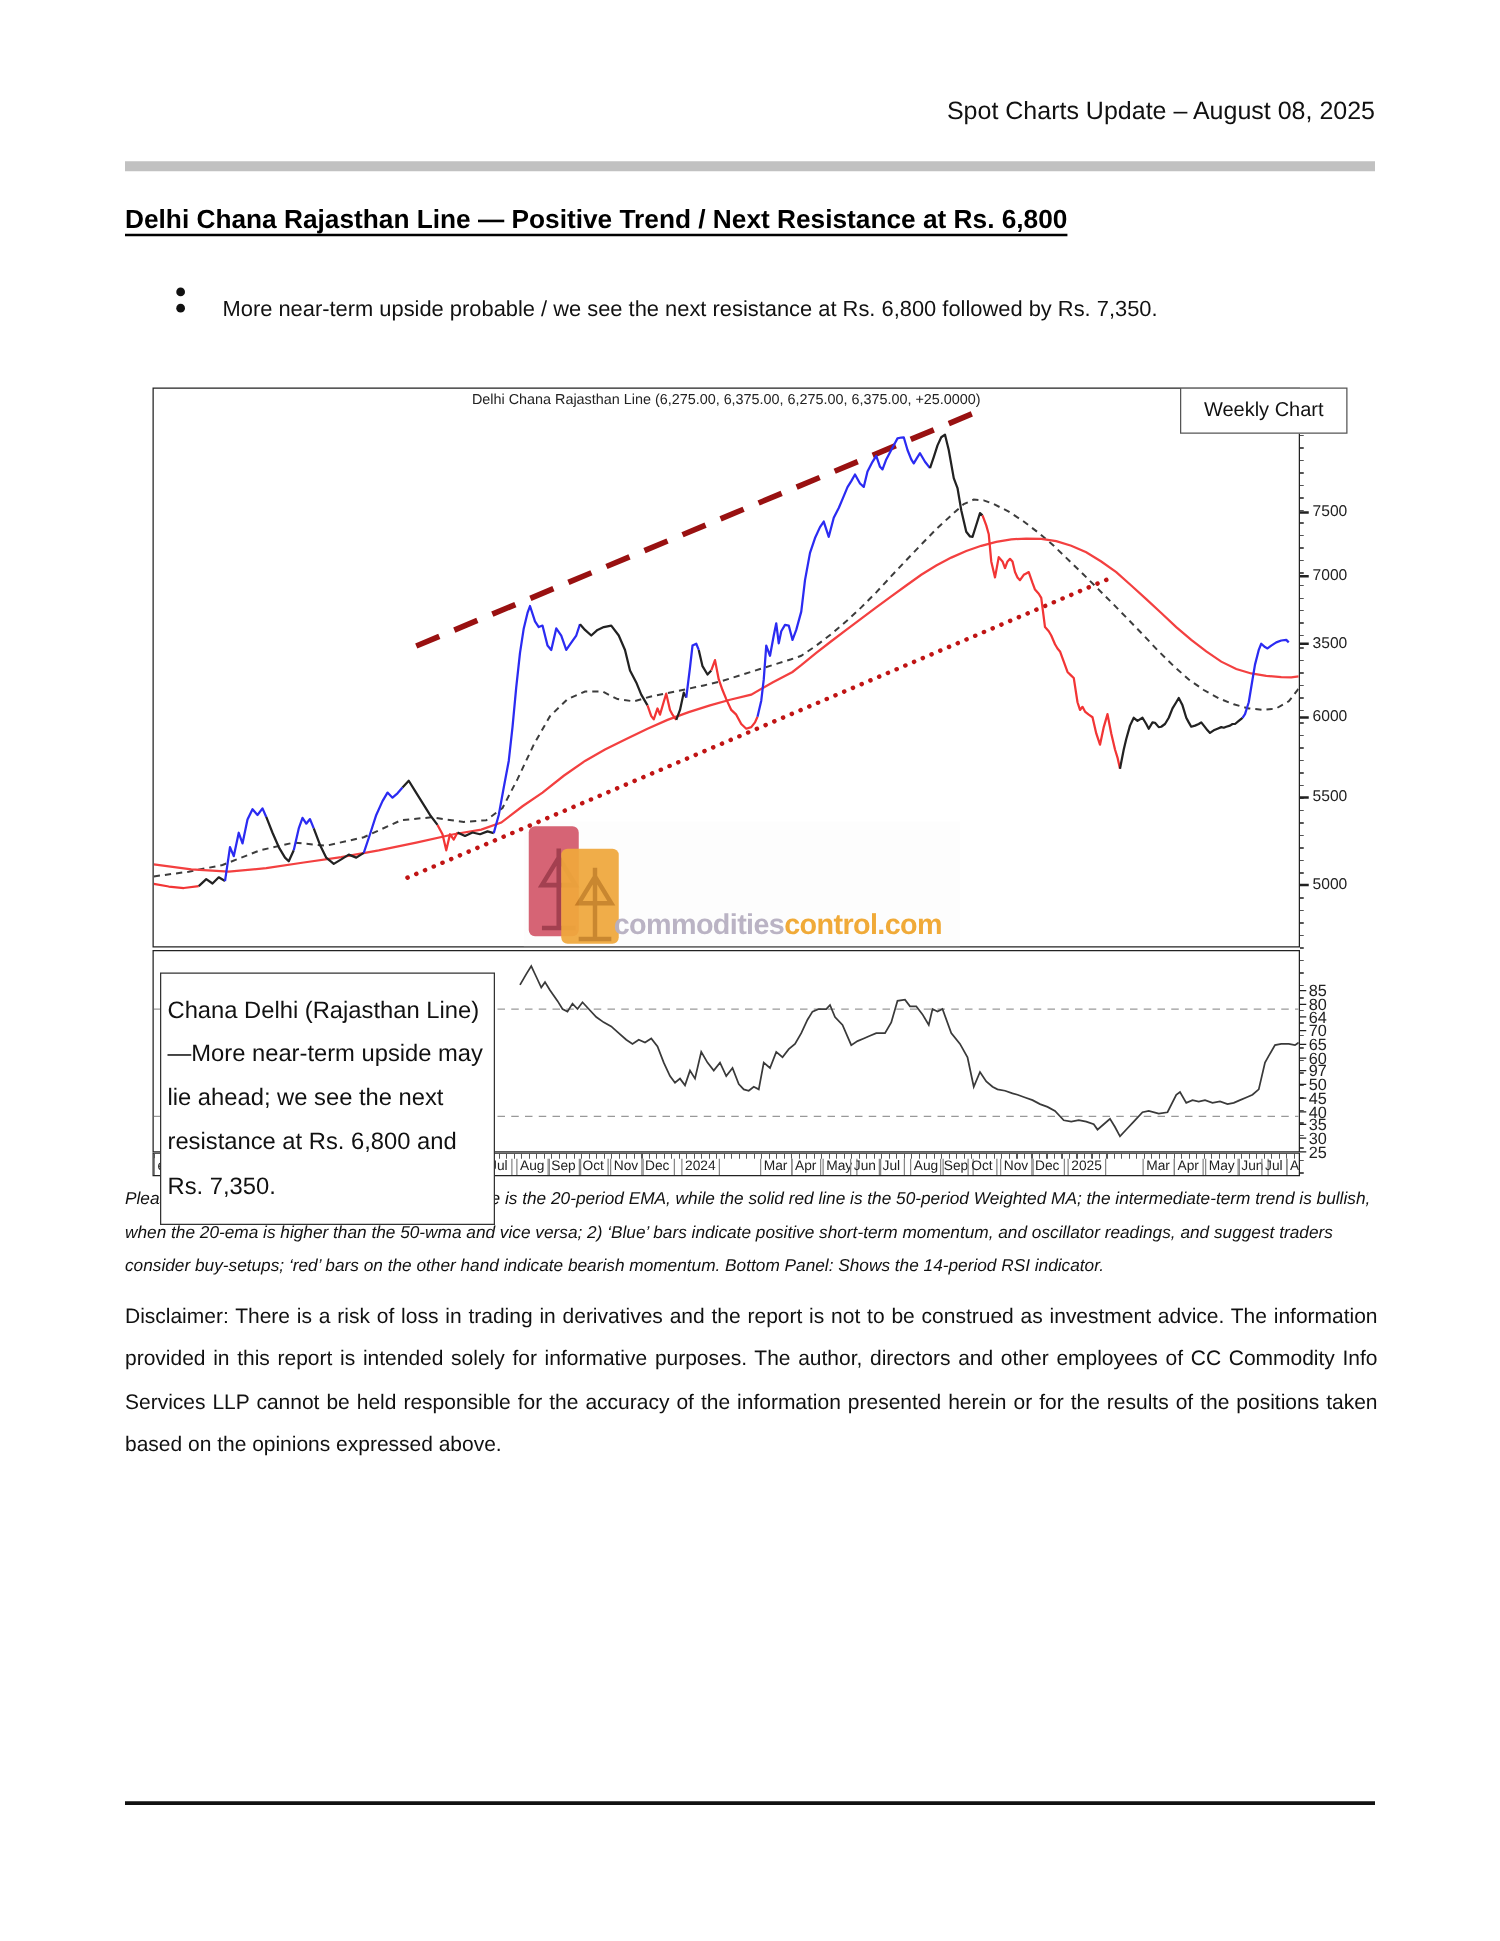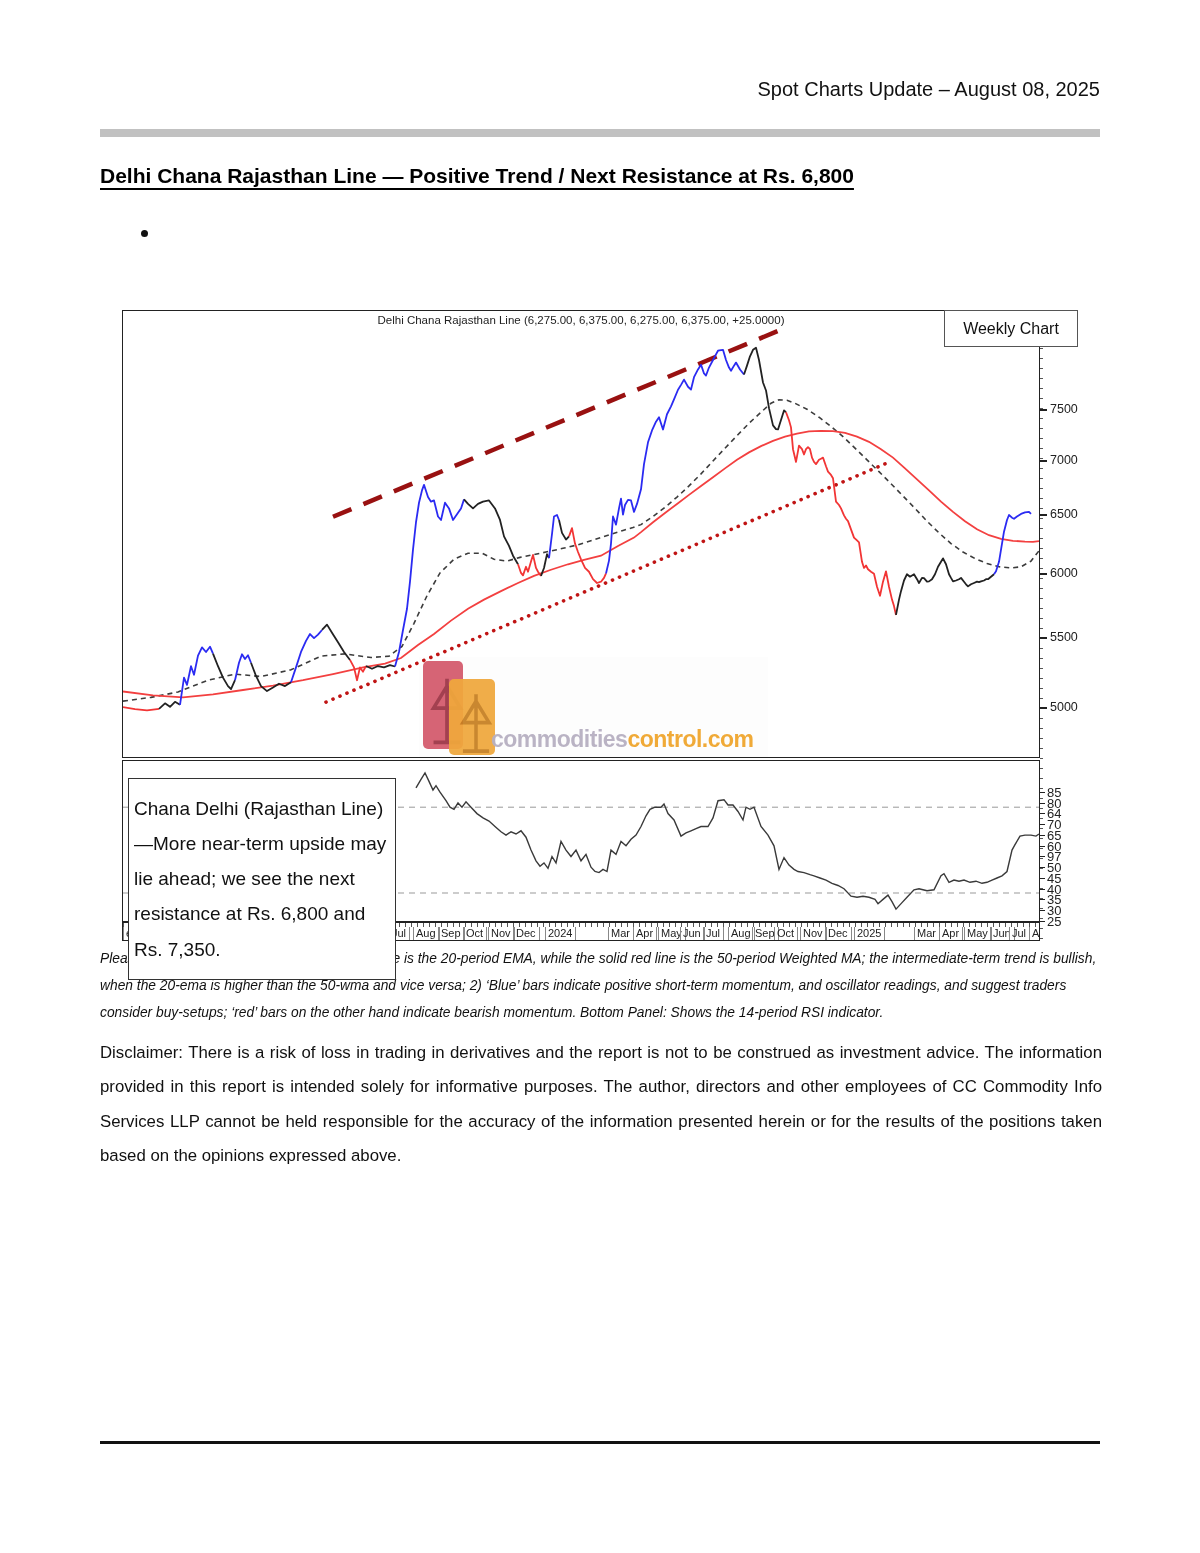--- a/index.html
+++ b/index.html
@@ -58,20 +58,24 @@
 <div>
 
   <div class="header-right">Spot Charts Update – August 08, 2025</div>
   <div class="gray-rule"></div>
 
   <h1 class="heading">Delhi Chana Rajasthan Line — Positive Trend / Next Resistance at Rs. 6,800</h1>
 
   <div class="bullets">
     <div class="brow">
       <span class="bdot"></span>
+    </div>
+    <div class="brow">
+      <span class="bdot"></span>
+      <span>More near-term upside probable / we see the next resistance at Rs. 6,800 followed by Rs. 7,350.</span>
     </div>
   </div>
 
   <div class="figure">
     <div class="panel main-panel">
       <div class="ctitle">Delhi Chana Rajasthan Line (6,275.00, 6,375.00, 6,275.00, 6,375.00, +25.0000)</div>
       <div class="wm">
         <div class="wm-logo">
           <div class="wm-red">
             <svg width="32" height="72" viewBox="0 0 32 72">
@@ -166,21 +170,21 @@
         </div>
     </div>
 
     <div class="yaxis" id="yaxis">
       <div class="minorticks"></div>
     <div class="ytick" style="top: 81px;"></div>
         <div class="ylab" style="top: 74px;">7500</div>
         <div class="ytick" style="top: 131.707px;"></div>
         <div class="ylab" style="top: 124.707px;">7000</div>
         <div class="ytick" style="top: 186.173px;"></div>
-        <div class="ylab" style="top: 179.173px;">6500</div>
+        <div class="ylab" style="top: 179.173px;">3500</div>
         <div class="ytick" style="top: 245.001px;"></div>
         <div class="ylab" style="top: 238.001px;">6000</div>
         <div class="ytick" style="top: 308.951px;"></div>
         <div class="ylab" style="top: 301.951px;">5500</div>
         <div class="ytick" style="top: 379px;"></div>
         <div class="ylab" style="top: 372px;">5000</div>
         <div class="rstick" style="top: 464px;"></div>
         <div class="rslab" style="top: 459px;">85</div>
         <div class="rstick" style="top: 474.725px;"></div>
         <div class="rslab" style="top: 469.725px;">80</div>

